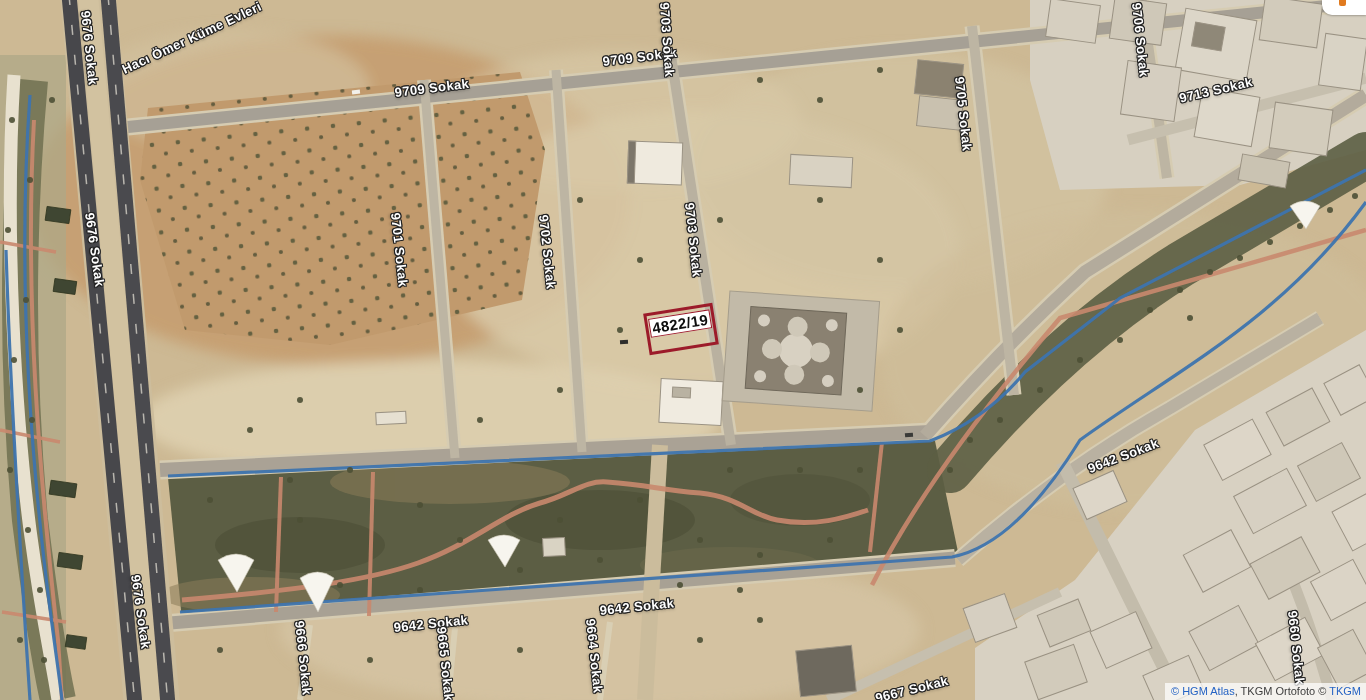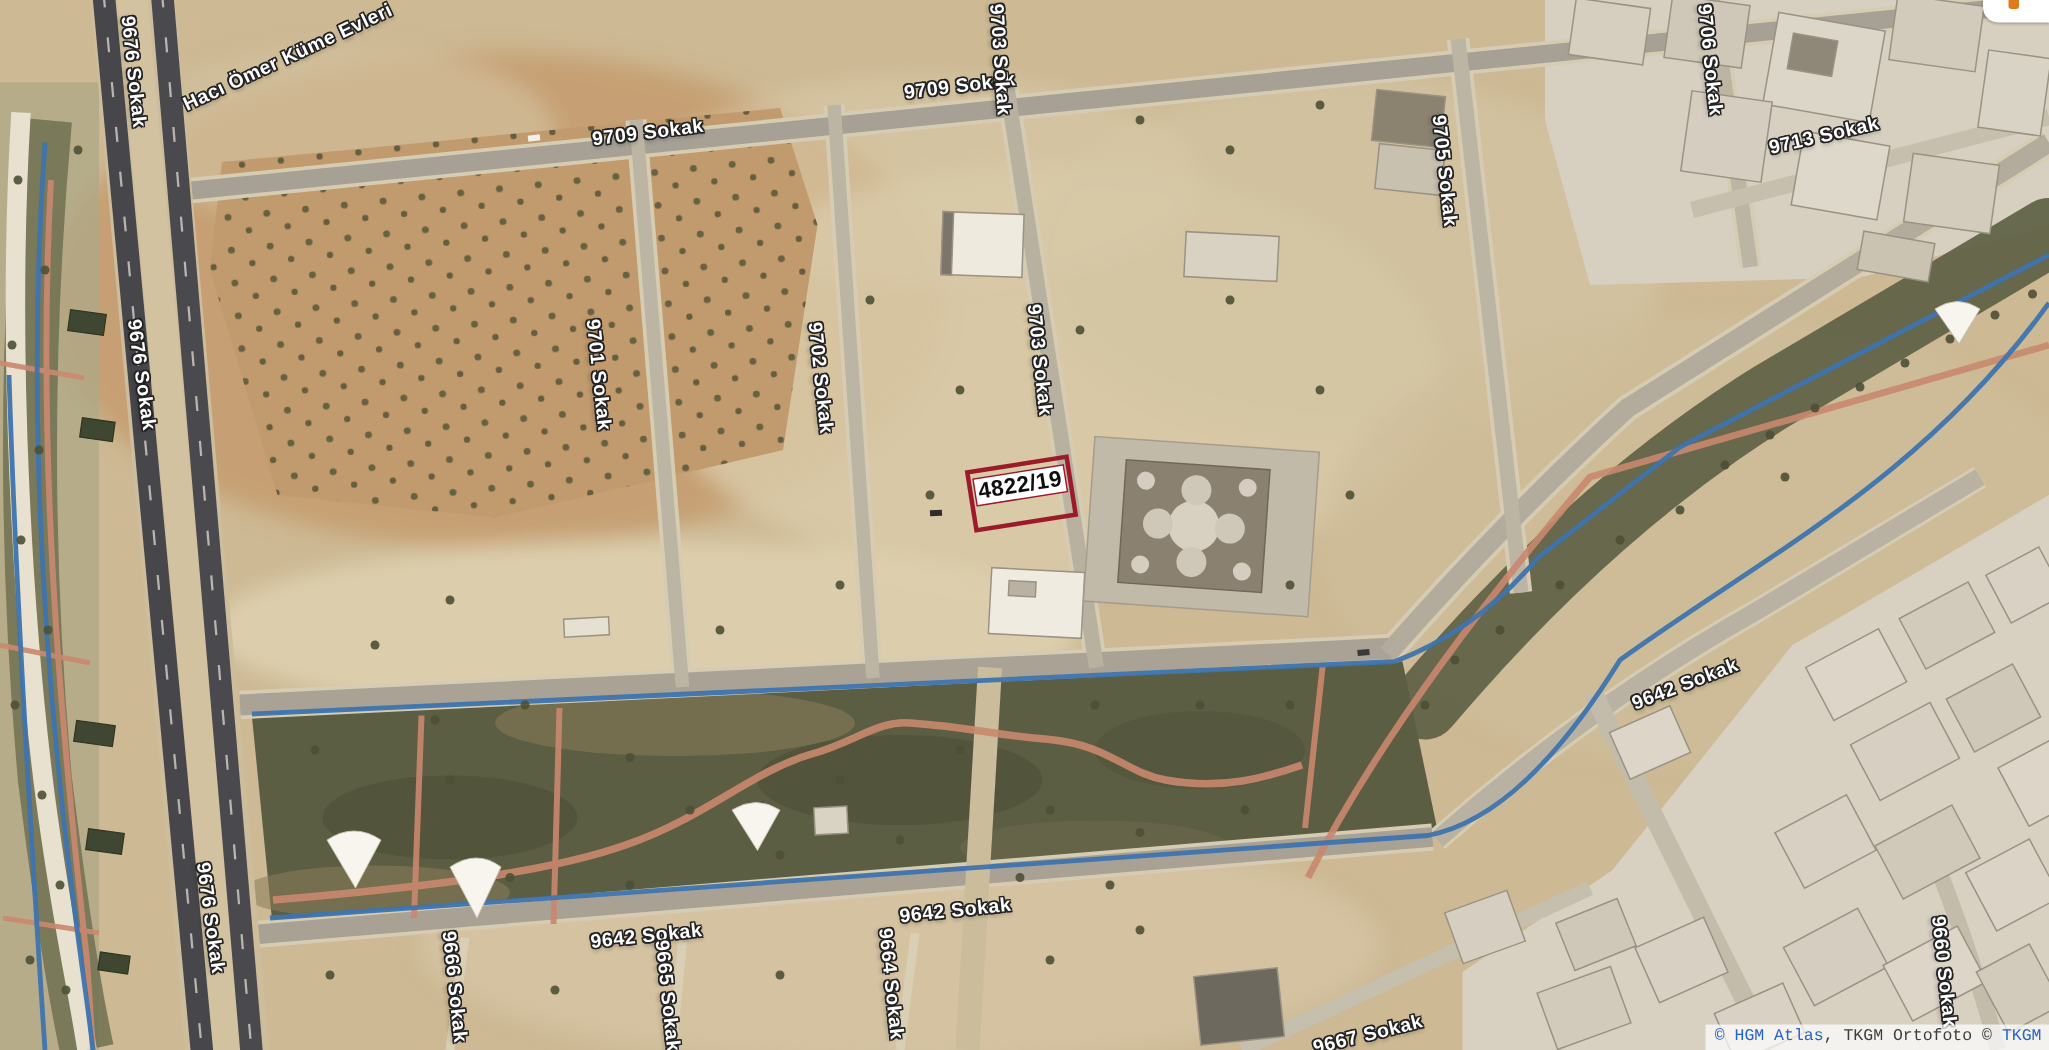--- a/index.html
+++ b/index.html
@@ -22,21 +22,21 @@
     background:rgba(255,255,255,.04);
   }
   #parcel-label{
     display:block;margin:3px auto 0;width:60px;text-align:center;
     background:#ffffff;color:#0e0e0e;font-weight:bold;font-size:15px;
     line-height:17px;letter-spacing:.3px;border:1px solid #9c1b2a;
   }
   #attribution{
     position:absolute;right:0;bottom:0;height:17px;line-height:17px;
     padding:0 5px 0 6px;background:rgba(255,255,255,.72);
-    font-size:11px;color:#3d3d3d;white-space:nowrap;font-family:Liberation Mono, monospace;
+    font-size:11px;color:#3d3d3d;white-space:nowrap;
   }
   .atr-link{color:#2563c4;}
   #map-control{
     position:absolute;left:1322px;top:0;width:44px;height:15px;
     background:#ffffff;border-radius:0 0 0 10px;box-shadow:0 1px 2px rgba(0,0,0,.25);
   }
   #map-control .orange-glyph{
     position:absolute;left:17px;top:0;width:7px;height:6px;
     background:#e07a1f;border-radius:0 0 2px 2px;
   }

